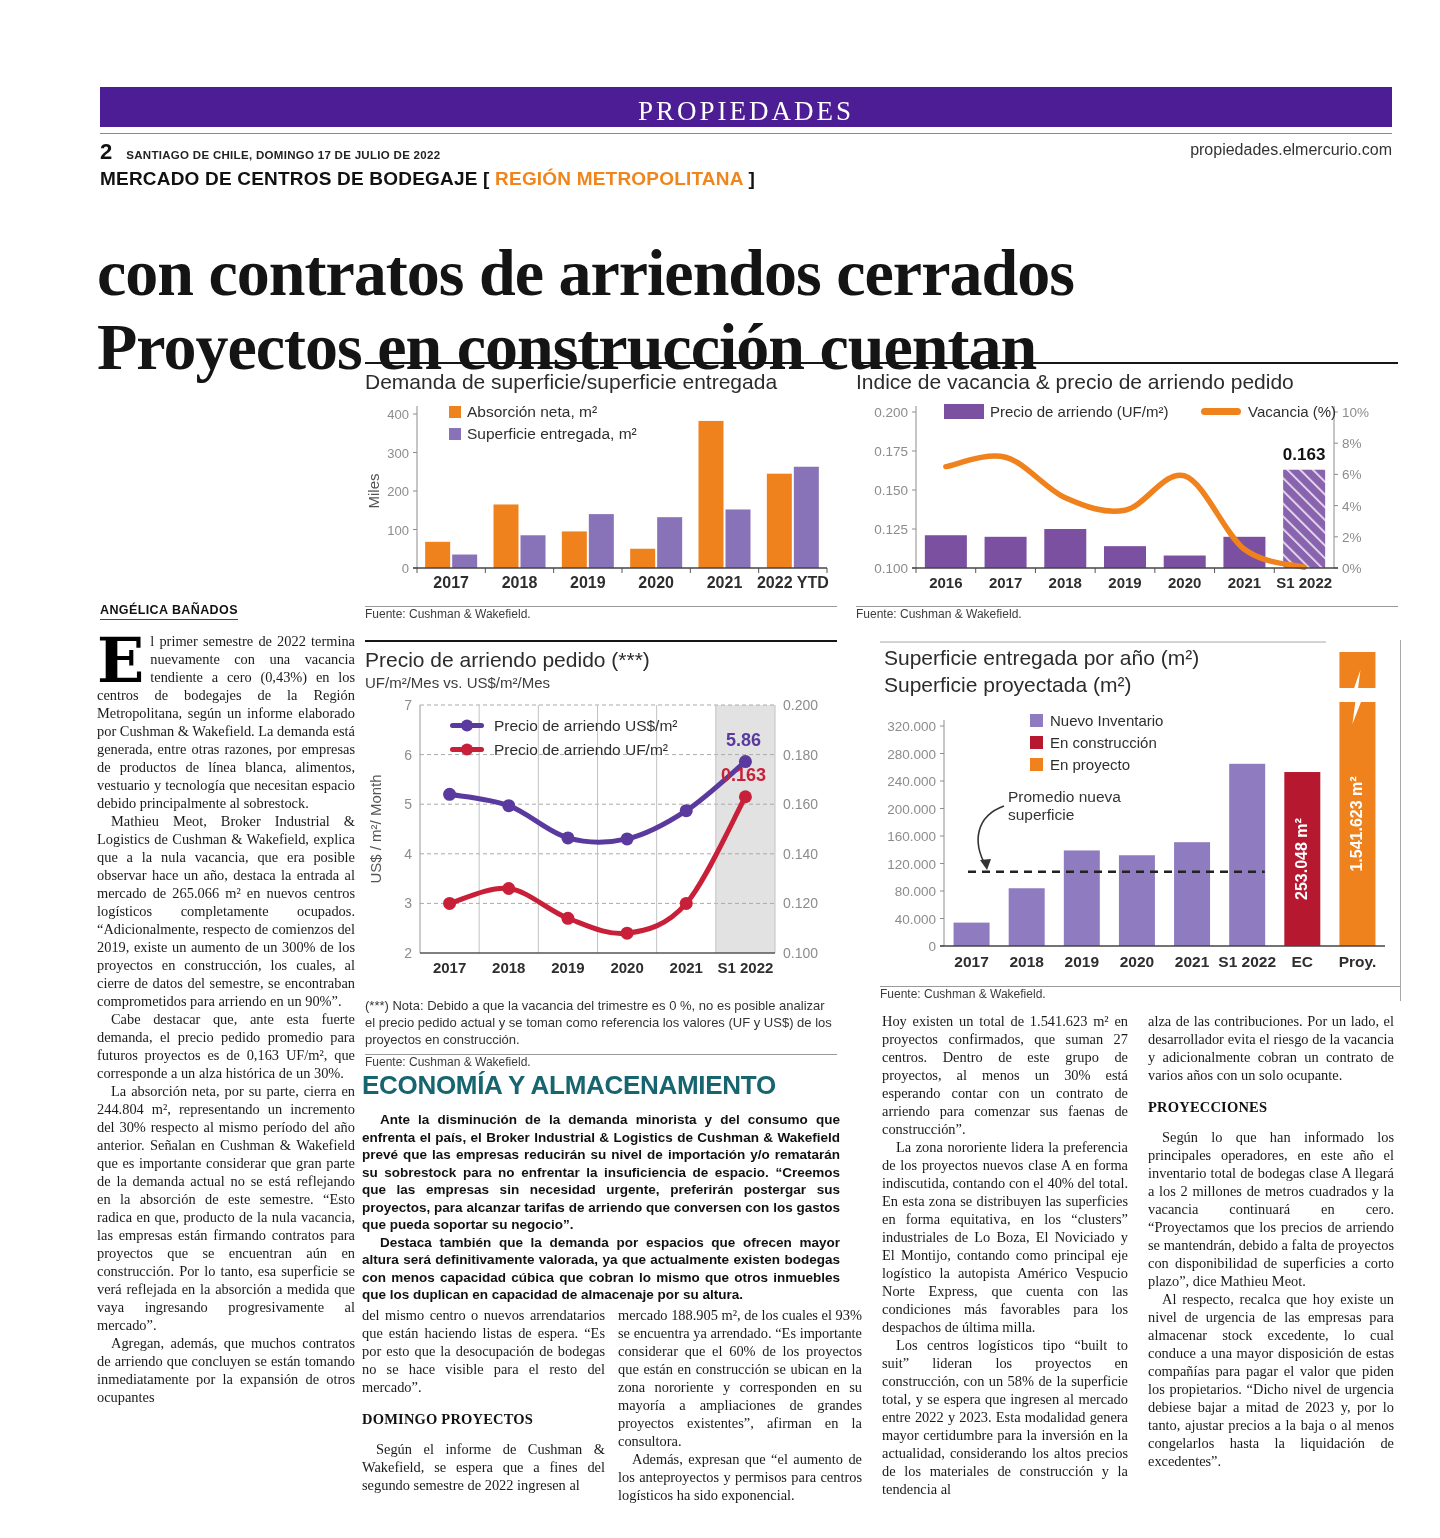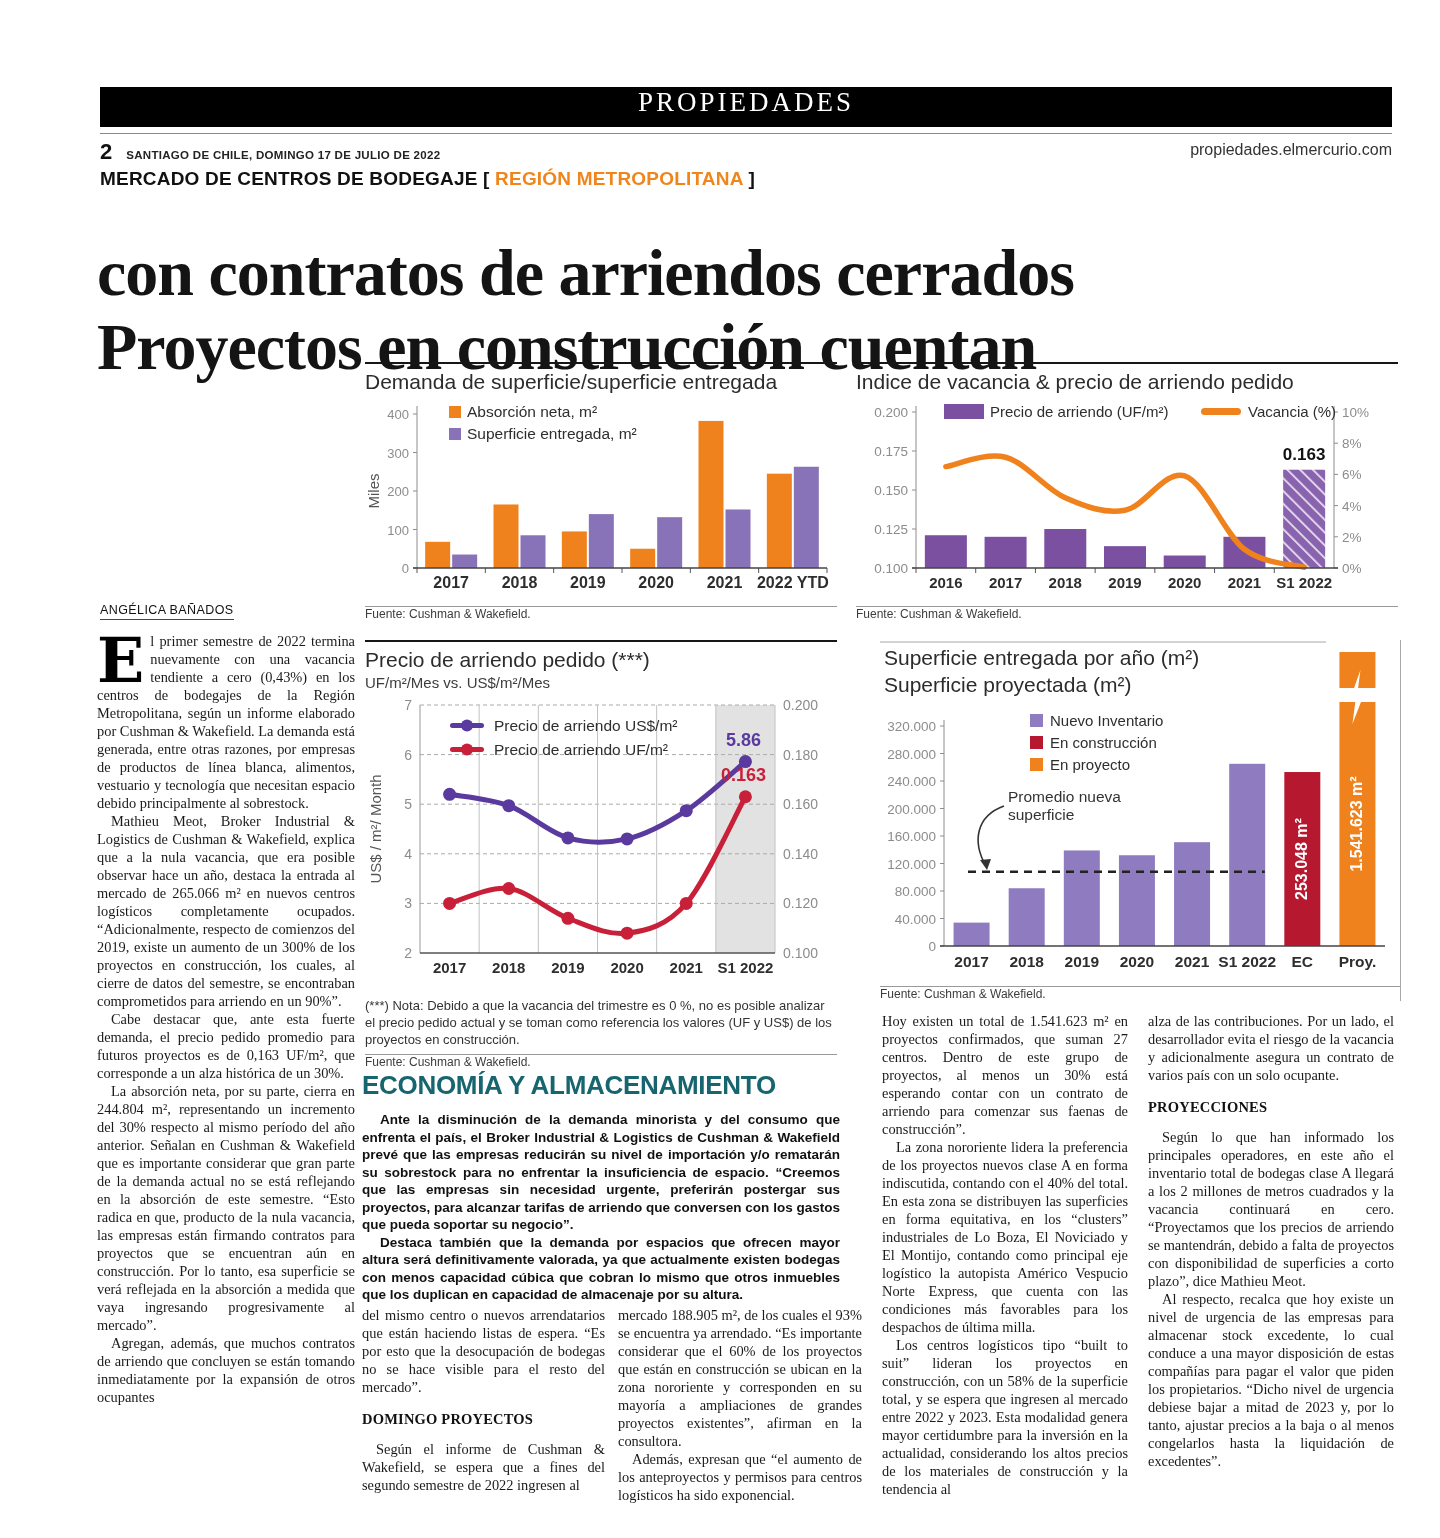--- a/index.html
+++ b/index.html
@@ -1,36 +1,36 @@
 <!DOCTYPE html>
 <html><head>
 <meta charset="utf-8">
 <style>
   html,body{margin:0;padding:0;background:#e8e8e8;}
   .page{position:relative;width:1440px;height:1538px;background:#ffffff;overflow:hidden;
         font-family:"Liberation Serif",serif;color:#1c1c1c;}
   
-  .banner{position:absolute;left:100px;top:87px;width:1292px;height:40px;background:#000000;
-          display:flex;align-items:flex-start;justify-content:center;}
+  .banner{position:absolute;left:100px;top:87px;width:1292px;height:40px;background:#4c1d95;
+          display:flex;align-items:flex-end;justify-content:center;}
   .banner span{color:#fff;font-family:"Liberation Serif",serif;font-size:27px;letter-spacing:3px;font-weight:500;}
   .header-rule{position:absolute;left:100px;top:133px;width:1292px;height:1px;background:#8a8a8a;}
   .date-row{position:absolute;left:100px;top:139px;width:1292px;height:24px;font-family:"Liberation Sans",sans-serif;}
   .page-num{font-size:22px;font-weight:bold;color:#111;}
   .dateline{font-size:11.5px;font-weight:bold;color:#222;letter-spacing:.3px;margin-left:14px;}
   .site-url{position:absolute;right:0;top:2px;font-size:16px;color:#333;}
   .kicker{position:absolute;left:100px;top:168px;font-family:"Liberation Sans",sans-serif;
           font-size:19px;font-weight:bold;color:#111;letter-spacing:.2px;}
   .kicker .hl{color:#f0851c;}
   .headline{position:absolute;left:97px;top:192px;width:1300px;font-weight:bold;
             font-size:66px;line-height:74px;letter-spacing:-1px;color:#141414;}
   
   .standfirst{position:absolute;left:100px;top:374px;width:252px;font-size:17px;line-height:21.5px;
               color:#1b1b1b;text-transform:uppercase;letter-spacing:.2px;}
   .byline{position:absolute;left:100px;top:603px;font-family:"Liberation Sans",sans-serif;
-          font-size:12.5px;font-weight:normal;color:#111;border-bottom:1px solid #444;padding-bottom:2px;letter-spacing:.4px;}
+          font-size:12.5px;font-weight:bold;color:#111;border-bottom:1px solid #444;padding-bottom:2px;letter-spacing:.4px;}
   
   .bodycol{position:absolute;font-size:14.4px;line-height:18px;text-align:justify;color:#1a1a1a;}
   .bodycol p{margin:0;text-indent:14px;}
   .bodycol p.noindent{text-indent:0;}
   .bodycol h3{margin:14px 0 12px 0;font-size:14.5px;letter-spacing:.2px;color:#111;}
   .dropcap{float:left;font-size:62px;line-height:50px;font-weight:bold;color:#000;
            padding:4px 6px 0 0;font-family:"DejaVu Serif",serif;}
   #col1{left:97px;top:632px;width:258px;}
   #col2{left:362px;top:1306px;width:243px;}
   #col3{left:618px;top:1306px;width:244px;}
@@ -344,19 +344,19 @@
   <div class="bodycol" id="col3">
     <p class="noindent">mercado 188.905 m², de los cuales el 93% se encuentra ya arrendado. “Es importante considerar que el 60% de los proyectos que están en construcción se ubican en la zona nororiente y corresponden en su mayoría a ampliaciones de grandes proyectos existentes”, afirman en la consultora.</p>
     <p>Además, expresan que “el aumento de los anteproyectos y permisos para centros logísticos ha sido exponencial.</p>
   </div>
   <div class="bodycol" id="col4">
     <p class="noindent">Hoy existen un total de 1.541.623 m² en proyectos confirmados, que suman 27 centros. Dentro de este grupo de proyectos, al menos un 30% está esperando contar con un contrato de arriendo para comenzar sus faenas de construcción”.</p>
     <p>La zona nororiente lidera la preferencia de los proyectos nuevos clase A en forma indiscutida, contando con el 40% del total. En esta zona se distribuyen las superficies en forma equitativa, en los “clusters” industriales de Lo Boza, El Noviciado y El Montijo, contando como principal eje logístico la autopista Américo Vespucio Norte Express, que cuenta con las condiciones más favorables para los despachos de última milla.</p>
     <p>Los centros logísticos tipo “built to suit” lideran los proyectos en construcción, con un 58% de la superficie total, y se espera que ingresen al mercado entre 2022 y 2023. Esta modalidad genera mayor certidumbre para la inversión en la actualidad, considerando los altos precios de los materiales de construcción y la tendencia al</p>
   </div>
   <div class="bodycol" id="col5">
-    <p class="noindent">alza de las contribuciones. Por un lado, el desarrollador evita el riesgo de la vacancia y adicionalmente asegura un contrato de varios país con un solo ocupante.</p>
+    <p class="noindent">alza de las contribuciones. Por un lado, el desarrollador evita el riesgo de la vacancia y adicionalmente cobran un contrato de varios años con un solo ocupante.</p>
     <h3>PROYECCIONES</h3>
     <p>Según lo que han informado los principales operadores, en este año el inventario total de bodegas clase A llegará a los 2 millones de metros cuadrados y la vacancia continuará en cero. “Proyectamos que los precios de arriendo se mantendrán, debido a falta de proyectos con disponibilidad de superficies a corto plazo”, dice Mathieu Meot.</p>
     <p>Al respecto, recalca que hoy existe un nivel de urgencia de las empresas para almacenar stock excedente, lo cual conduce a una mayor disposición de estas compañías para pagar el valor que piden los propietarios. “Dicho nivel de urgencia debiese bajar a mitad de 2023 y, por lo tanto, ajustar precios a la baja o al menos congelarlos hasta la liquidación de excedentes”.</p>
   </div>
 
 </div>
 
 </body></html>

